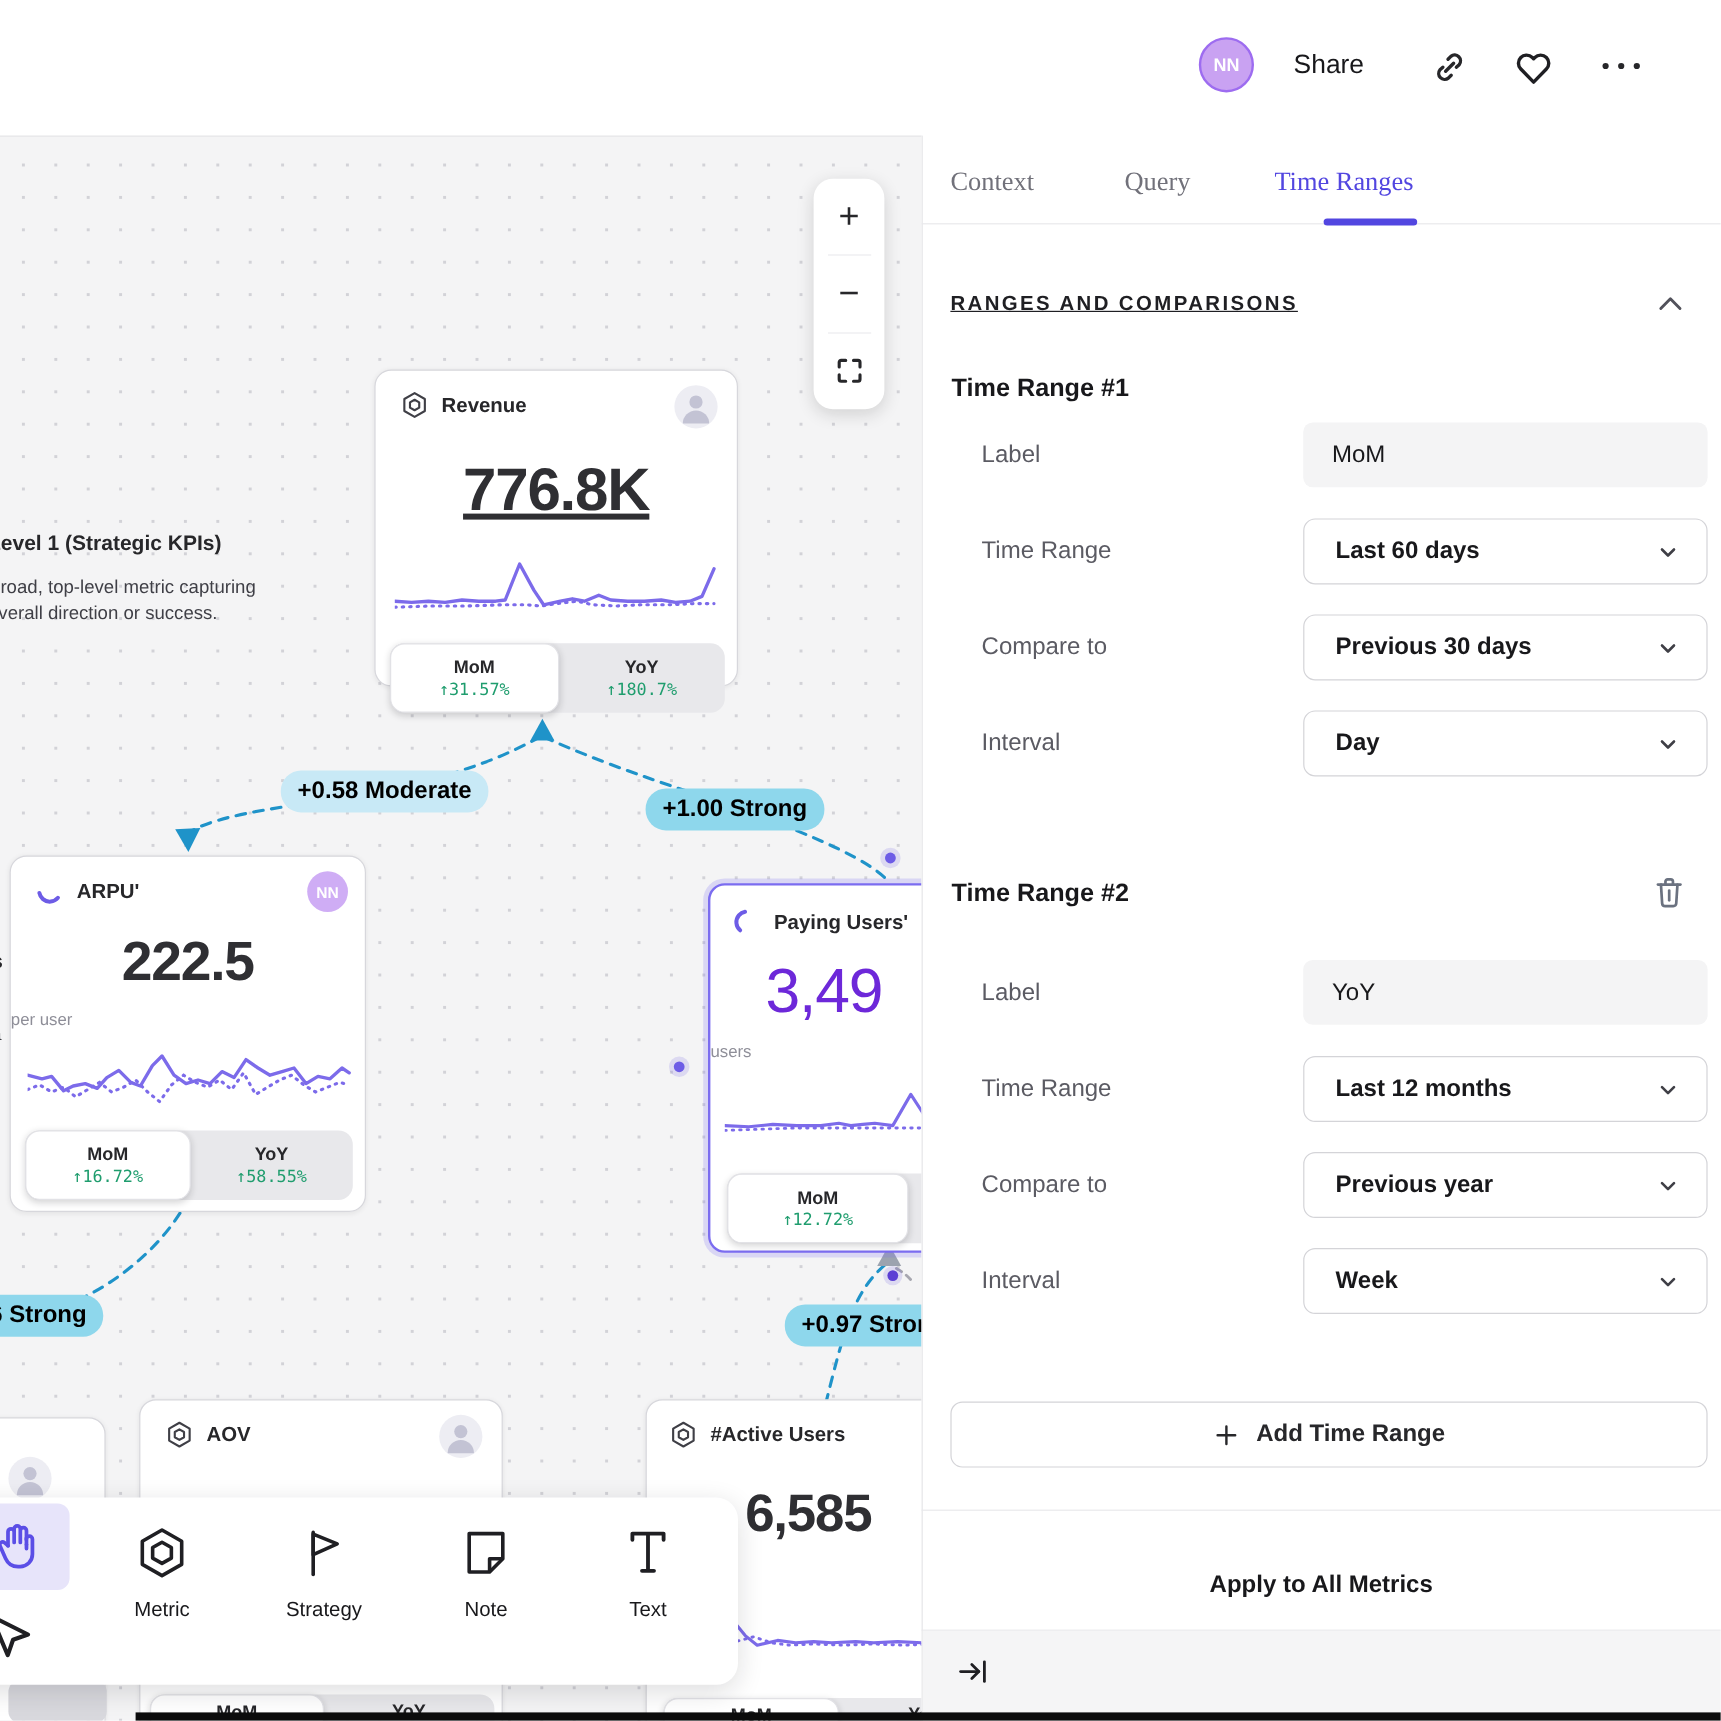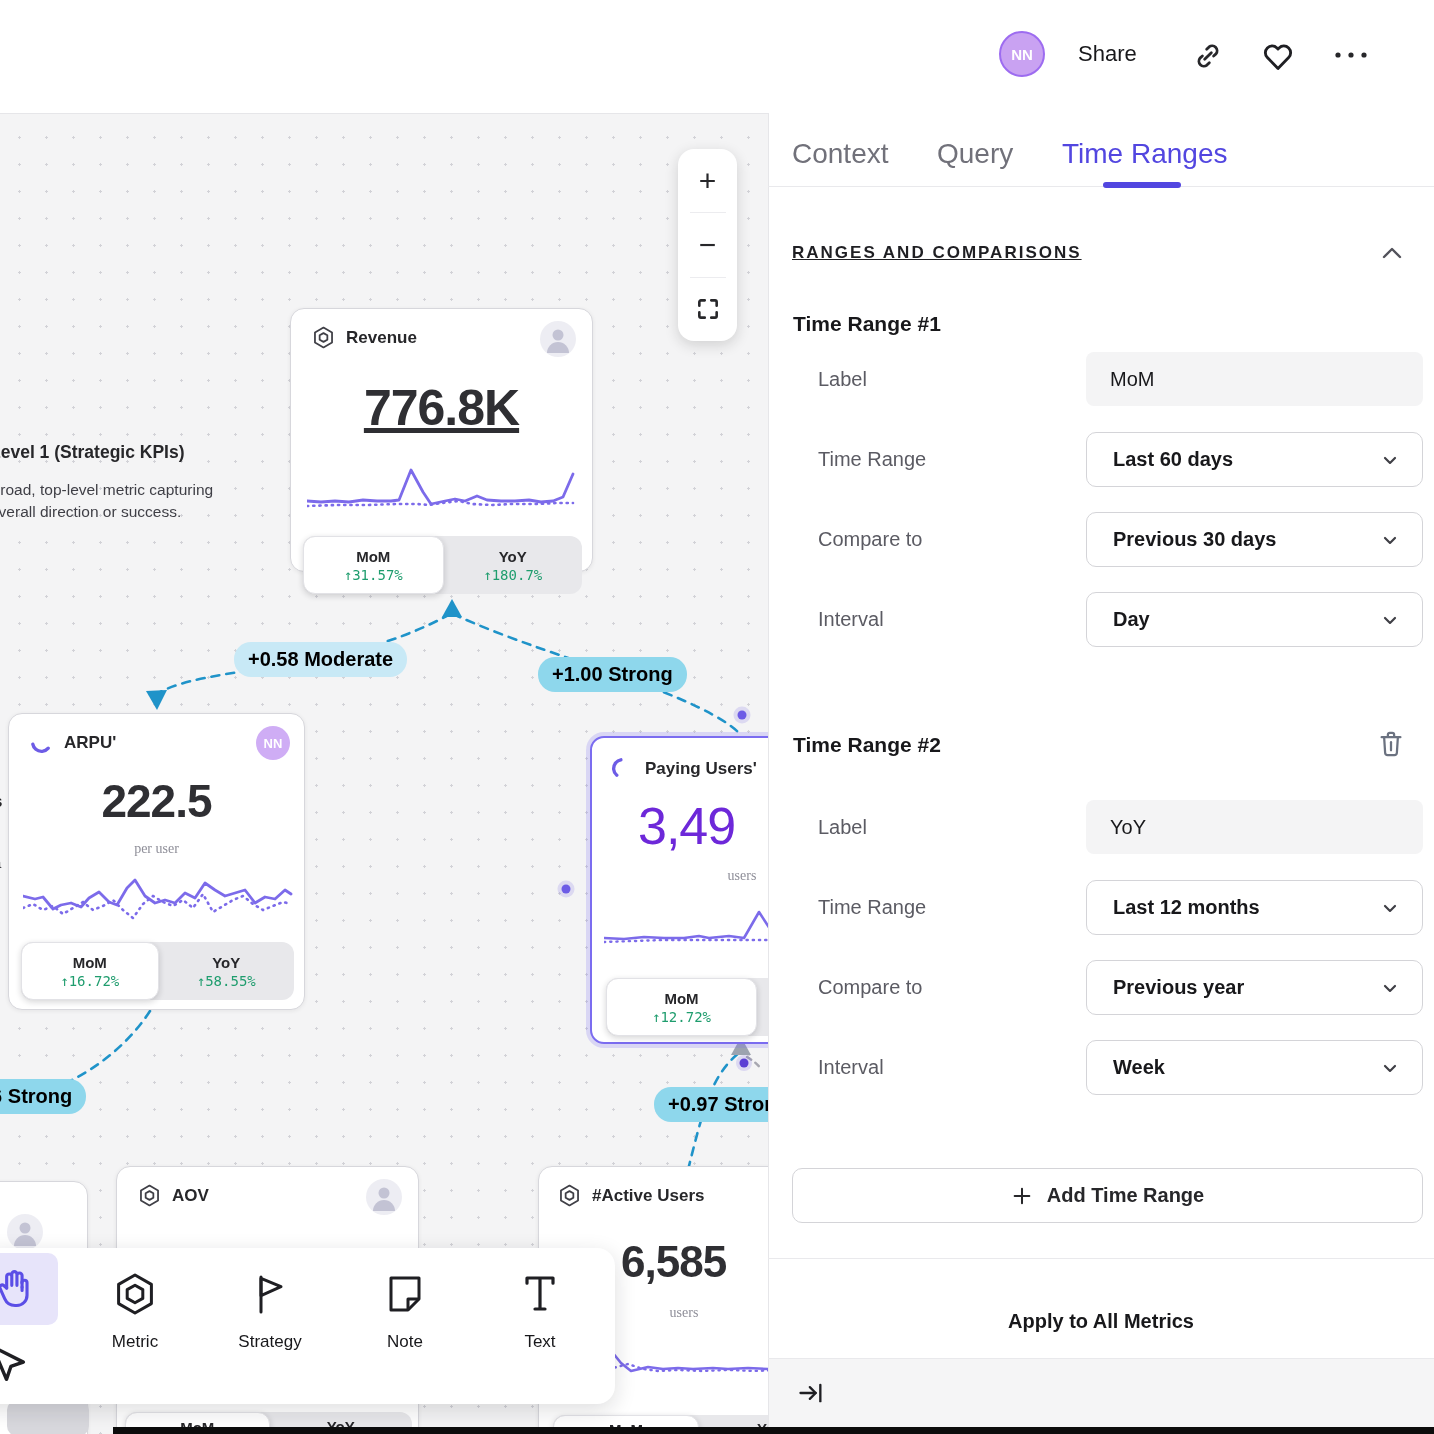--- a/index.html
+++ b/index.html
@@ -18,21 +18,21 @@
   .canvas { left:0; top:113px; width:768px; height:1321px; overflow:hidden;
             background-color:#f4f4f5;
             background-image:radial-gradient(#d2d2d7 1.3px, transparent 1.4px);
             background-size:27px 27px; background-position:6px 10px;
             border-top:1px solid #e6e6e9; }
   .card { position:absolute; background:#fff; border:1px solid #d7d7dc; border-radius:14px;
           box-shadow:0 1px 4px rgba(24,24,27,.07); }
   .card-head { position:absolute; left:20px; top:16px; display:flex; align-items:center; gap:10px; }
   .card-title { font-size:17px; font-weight:700; color:#27272a; }
   .big-num { position:absolute; width:100%; text-align:center; font-weight:800; color:#2f2f33; letter-spacing:-1px; }
-  .unit { position:absolute; width:100%; text-align:center; font-size:14px; color:#8e8e98;font-family:Liberation Serif, serif; }
+  .unit { position:absolute; width:100%; text-align:left; font-size:14px; color:#8e8e98; }
   .person-av { width:36px; height:36px; border-radius:50%; background:#ededf3; position:absolute;
                display:flex; align-items:center; justify-content:center; overflow:hidden; }
   .seg { position:absolute; background:#e8e8eb; border-radius:12px; display:flex; }
   .seg-half { flex:1; display:flex; flex-direction:column; align-items:center; justify-content:center; gap:2px; }
   .seg-on { background:#fff; border:1px solid #e2e2e6; border-radius:12px; box-shadow:0 2px 6px rgba(24,24,27,.18); }
   .seg-t { font-size:15px; font-weight:700; color:#27272a; }
   .seg-v { font-family:"DejaVu Sans Mono", monospace; font-size:14px; color:#1f9d6e; }
   .badge { position:absolute; font-size:20px; font-weight:600; color:#000000; padding:6px 14px; border-radius:17px; white-space:nowrap; }
   .badge-strong { background:#8ed7ec; }
   .badge-light  { background:#c8e9f6; }
@@ -49,21 +49,21 @@
   
   .toolbar { position:absolute; left:-30px; top:1134px; width:645px; height:156px; background:#fff;
              border-radius:18px; box-shadow:0 6px 22px rgba(24,24,27,.14); z-index:6; }
   .tool-item { position:absolute; top:22px; width:110px; display:flex; flex-direction:column; align-items:center; gap:14px; cursor:pointer; }
   .tool-label { font-size:17px; color:#18181b; }
   .hand-cell { position:absolute; left:0; top:5px; width:88px; height:72px; background:#e7e4fa; border-radius:16px 10px 10px 10px;
                display:flex; align-items:center; justify-content:center; }
 
   
   .panel-bg { left:768px; top:113px; width:666px; height:1321px; background:#fff; border-left:1px solid #e6e6e9; }
-  .tab { font-size:28px; color:#71717a; cursor:pointer; }
+  .tab { font-size:22px; color:#71717a; cursor:pointer;font-family:Liberation Serif, serif; }
   .tab-active { color:#5246e0; font-weight:500; }
   .sec-head { font-size:17px; font-weight:700; letter-spacing:2px; color:#1f1f23;text-decoration:underline; }
   .rng-title { font-size:21px; font-weight:700; color:#18181b; }
   .f-label { font-size:20px; color:#5b5b63; }
   .f-input { position:absolute; left:1086px; width:337px; height:54px; background:#f4f4f5; border:none; border-radius:8px;
              padding:0 24px; font-size:20px; color:#18181b; font-family:"Liberation Sans",sans-serif; }
   .f-select { position:absolute; left:1086px; width:337px; height:55px; background:#fff; border:1px solid #d4d4d8;
               border-radius:10px; display:flex; align-items:center; justify-content:space-between; padding:0 22px 0 26px;
               cursor:pointer; }
   .f-select span { font-size:20px; font-weight:600; color:#18181b; }
@@ -148,21 +148,21 @@
   <div class="abs" style="left:-10px;top:328px;width:260px;">
     <div class="note-title">Level 1 (Strategic KPIs)</div>
     <div class="note-body">
       <span>Broad, top-level metric capturing</span><br><span>overall direction or success.</span>
     </div>
   </div>
 
   <div class="abs" style="left:-7px;top:678px;font-weight:700;font-size:17px;color:#27272a;">s</div>
   <div class="abs" style="left:-7px;top:740px;font-size:15px;color:#3f3f46;">a</div>
 
-  <div class="card" style="left:290px;top:194px;width:303px;height:264px;">
+  <div class="card" style="left:312px;top:194px;width:303px;height:264px;">
     <div class="card-head">
       <svg width="25" height="25" viewBox="0 0 24 24" fill="none" stroke="#3f3f46" stroke-width="1.7" stroke-linejoin="round">
           <path d="M12 2.5 20.2 7.2 V16.8 L12 21.5 3.8 16.8 V7.2 Z"></path>
           <path d="M12 7.8 15.7 9.9 V14.1 L12 16.2 8.3 14.1 V9.9 Z"></path>
         </svg>
       <span class="card-title">Revenue</span>
     </div>
     <div class="person-av" style="right:16px;top:12px;">
       <svg width="36" height="36" viewBox="0 0 36 36">
           <circle cx="18" cy="14" r="5.5" fill="#c3c3d4"></circle>

